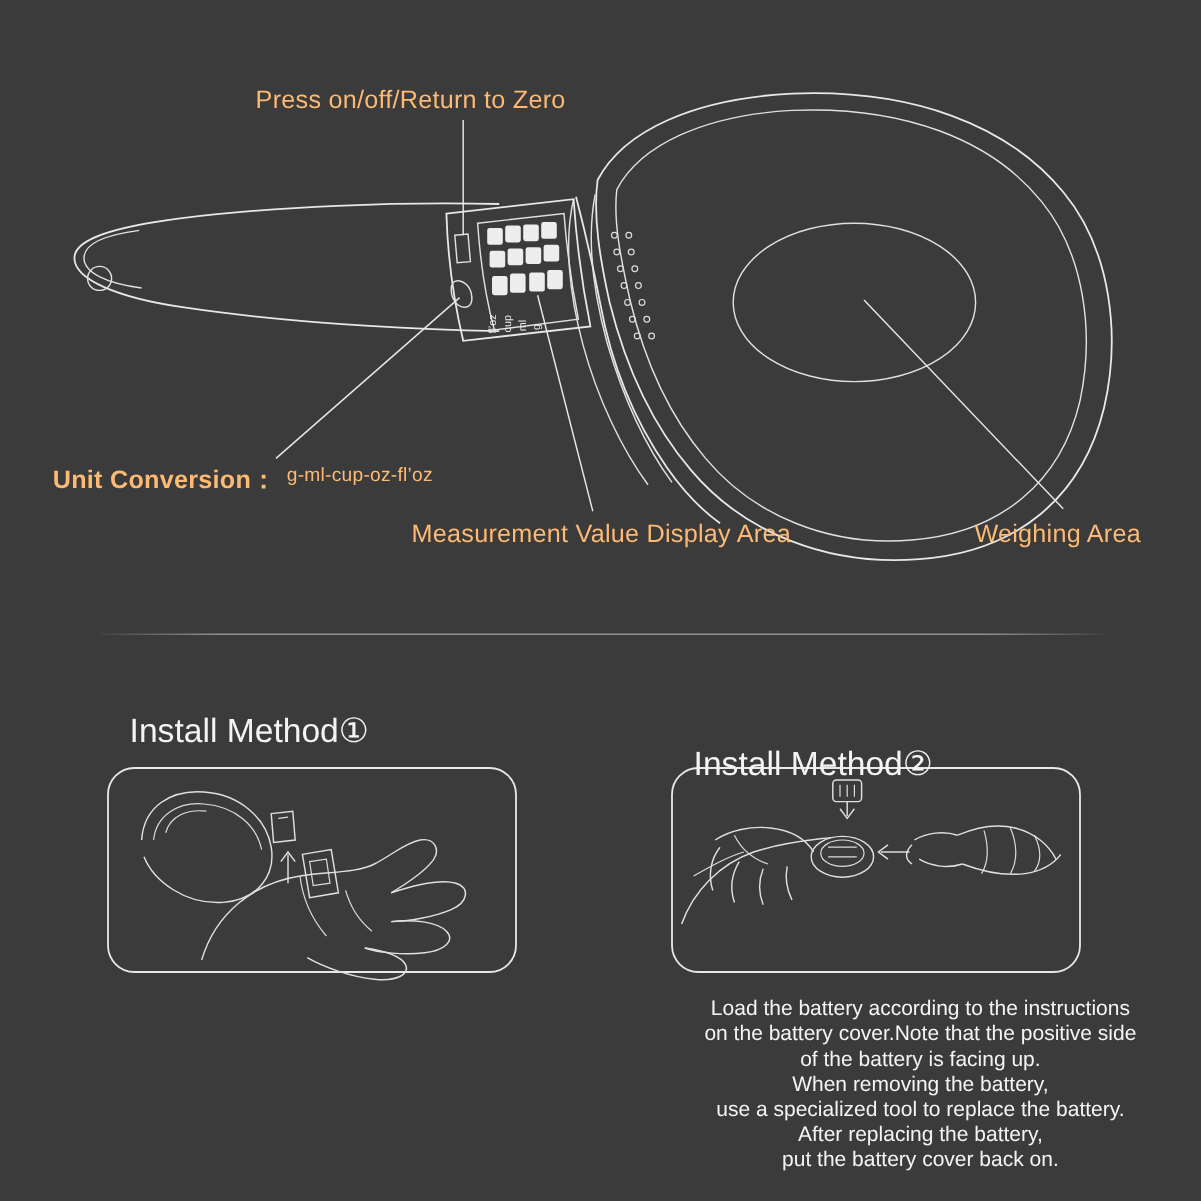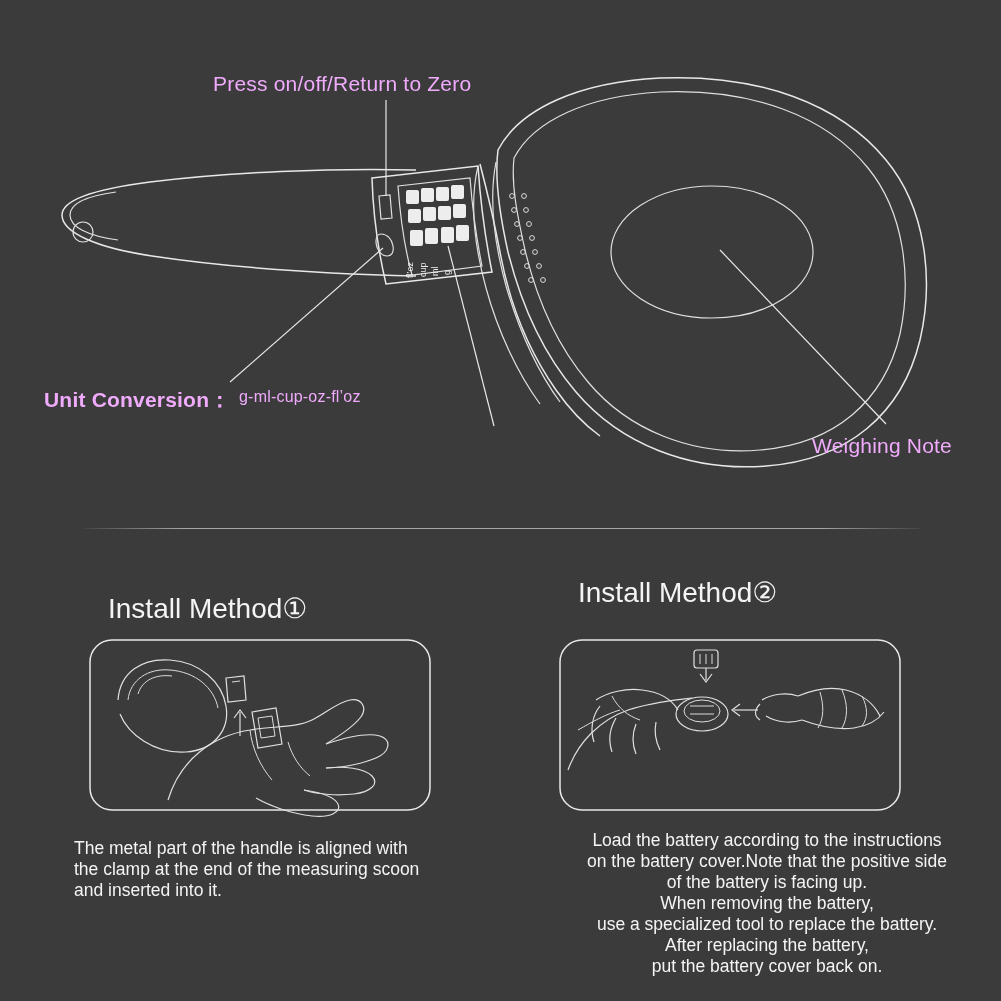--- a/index.html
+++ b/index.html
@@ -12,38 +12,38 @@
     color: #f2f2f2;
     overflow: hidden;
     position: relative;
   }
   .stage { position: absolute; inset: 0; }
 
   
   .label {
     position: absolute;
     font-size: 21px;
-    color: #f0abfc;
+    color: #fdba74;
     letter-spacing: 0.2px;
     white-space: nowrap;
   }
   #lbl-press   { left: 213px; top: 72px; }
   #lbl-unit    { left: 44px;  top: 386px; font-weight: bold; }
   #lbl-unitval { left: 239px; top: 388px; font-size: 16px; }
   #lbl-measure { left: 343px; top: 434px; }
   #lbl-weigh   { left: 812px; top: 434px; }
 
   .install-title {
     position: absolute;
     font-size: 28px;
     color: #f4f4f4;
     white-space: nowrap;
   }
   #title-m1 { left: 108px; top: 592px; }
-  #title-m2 { left: 578px; top: 576px; }
+  #title-m2 { left: 578px; top: 620px; }
 
   .caption {
     position: absolute;
     font-size: 17.5px;
     line-height: 21px;
     color: #f4f4f4;
     white-space: pre-line;
   }
   #cap-1 { left: 74px;  top: 838px; width: 420px; }
   #cap-2 { left: 557px; top: 830px; width: 420px; text-align: center; }
@@ -236,30 +236,28 @@
       <path class="ln2" d="M 802 720 C 818 726, 838 730, 854 728 C 868 726, 878 720, 884 712"></path>
       <path class="lnt" d="M 820 692 C 824 706, 824 718, 818 728"></path>
       <path class="lnt" d="M 842 690 C 848 704, 848 718, 842 728"></path>
       <path class="lnt" d="M 862 696 C 868 708, 868 718, 862 726"></path>
     </g>
   </svg>
 
   <div class="label" id="lbl-press">Press on/off/Return to Zero</div>
   <div class="label" id="lbl-unit">Unit Conversion：</div>
   <div class="label" id="lbl-unitval">g-ml-cup-oz-fl’oz</div>
-  <div class="label" id="lbl-weigh">Weighing Note</div>
+  <div class="label" id="lbl-measure">Measurement Value Display Area</div>
+  <div class="label" id="lbl-weigh">Weighing Area</div>
 
   <div id="divider"></div>
 
   <div class="install-title" id="title-m1">Install Method①</div>
   <div class="install-title" id="title-m2">Install Method②</div>
 
-  <div class="caption" id="cap-1">The metal part of the handle is aligned with
-the clamp at the end of the measuring scoon
-and inserted into it.</div>
   <div class="caption" id="cap-2">Load the battery according to the instructions
 on the battery cover.Note that the positive side
 of the battery is facing up.
 When removing the battery,
 use a specialized tool to replace the battery.
 After replacing the battery,
 put the battery cover back on.</div>
 
 </div>
 

